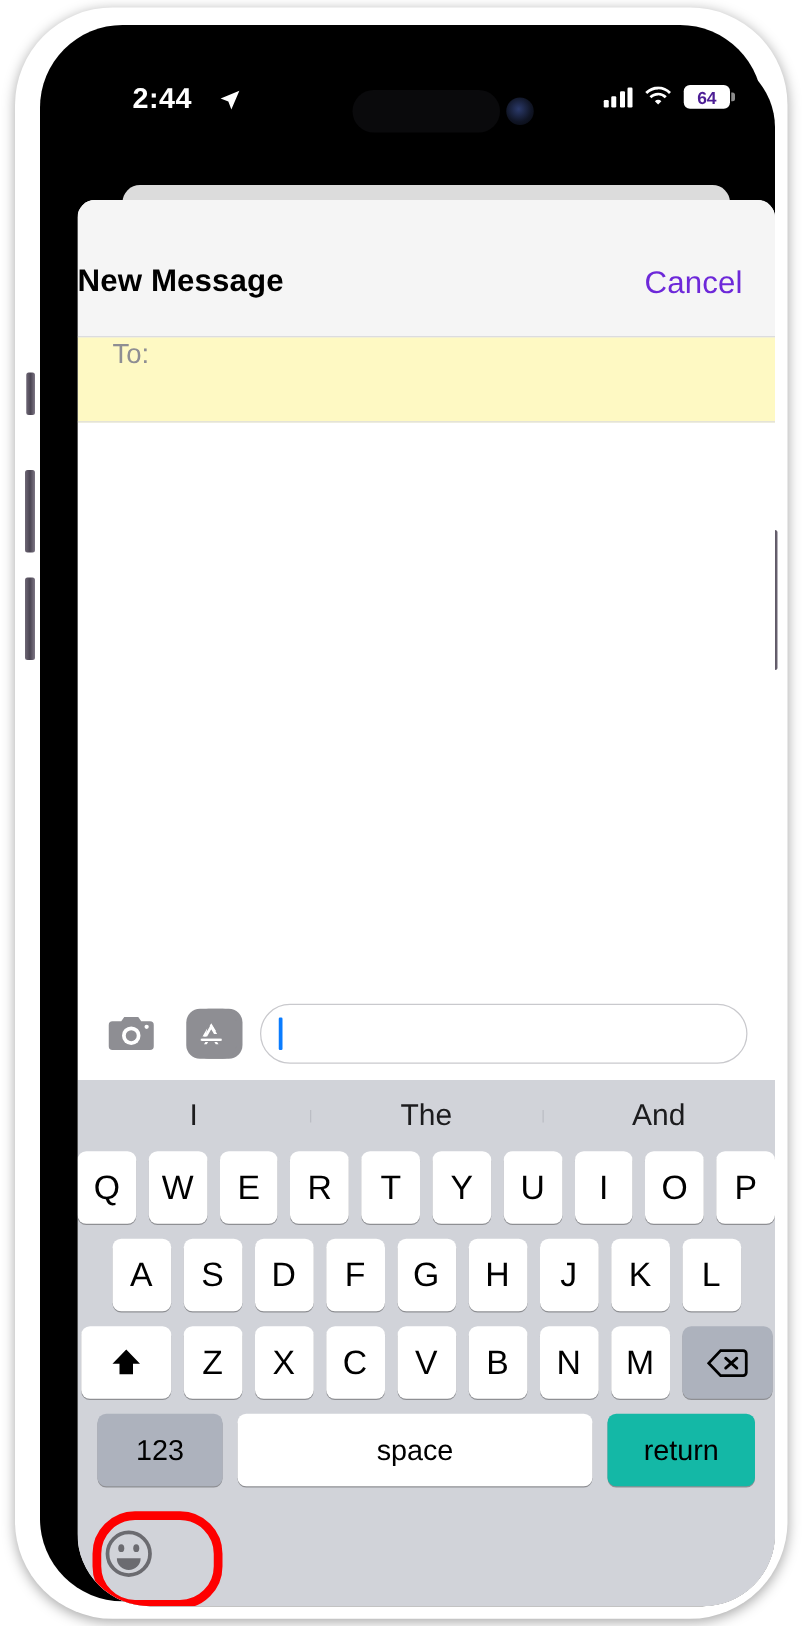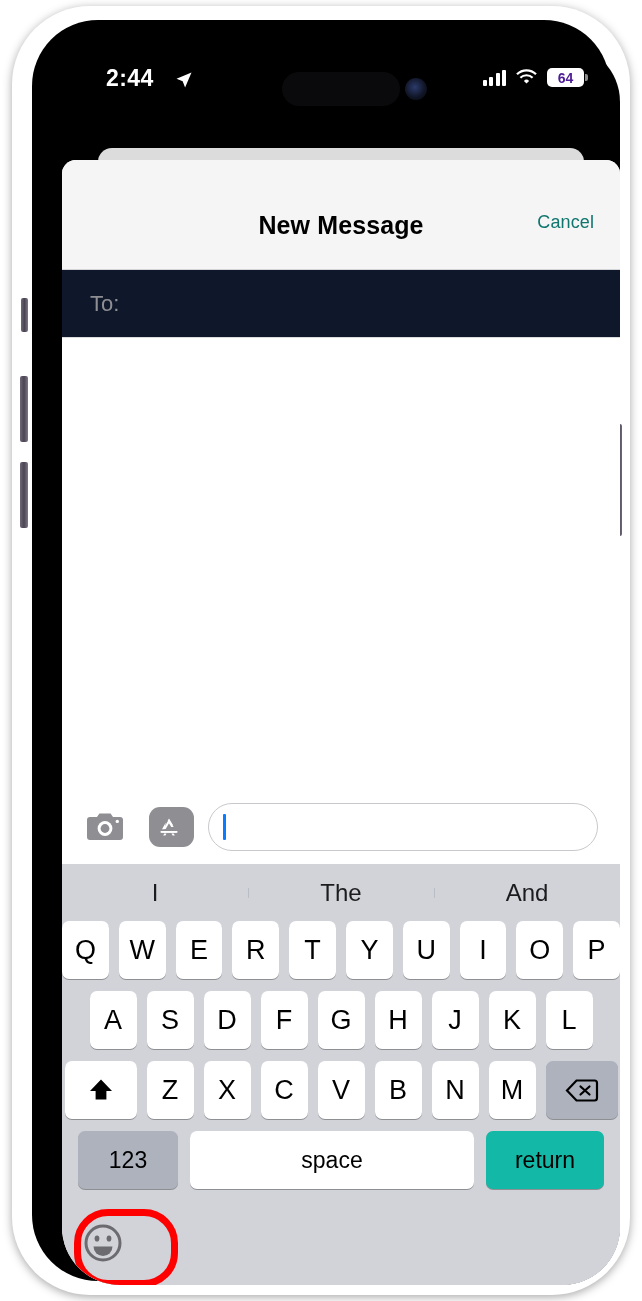--- a/index.html
+++ b/index.html
@@ -91,32 +91,32 @@
   .sheet {
     position:absolute; left:0; top:116px; width:558px; height:1125px;
     border-radius:14px 14px 0 0; background:#fff; z-index:3; overflow:hidden;
   }
 
   .navbar {
     position:relative; height:110px; background:#f5f5f5;
     border-bottom:1px solid #d4d4d6;
   }
   .nav-title {
-    position:absolute; left:0; right:0; top:51px; text-align:center;
+    position:absolute; left:0; right:0; top:51px; 
     font-size:25px; font-weight:700; color:#000; letter-spacing:.1px;
   }
   .nav-cancel {
     position:absolute; right:26px; top:52px;
-    font-size:18px; color:#0f766e; letter-spacing:.1px;
+    font-size:25px; color:#6d28d9; letter-spacing:.1px;
   }
 
   .to-row {
-    position:relative; height:68px; background:#0f172a;
+    position:relative; height:68px; background:#fef9c3;
     border-bottom:1px solid #dcdcde;
-    display:flex; align-items:center;
+    display:flex; 
   }
   .to-label { margin-left:28px; font-size:22px; color:#8e8e93; }
 
   .body-area { height:452px; background:#fff; }
 
   
   .inputbar {
     position:relative; height:74px; background:#fff;
     display:flex; align-items:center; padding:0 22px; gap:18px;
   }

